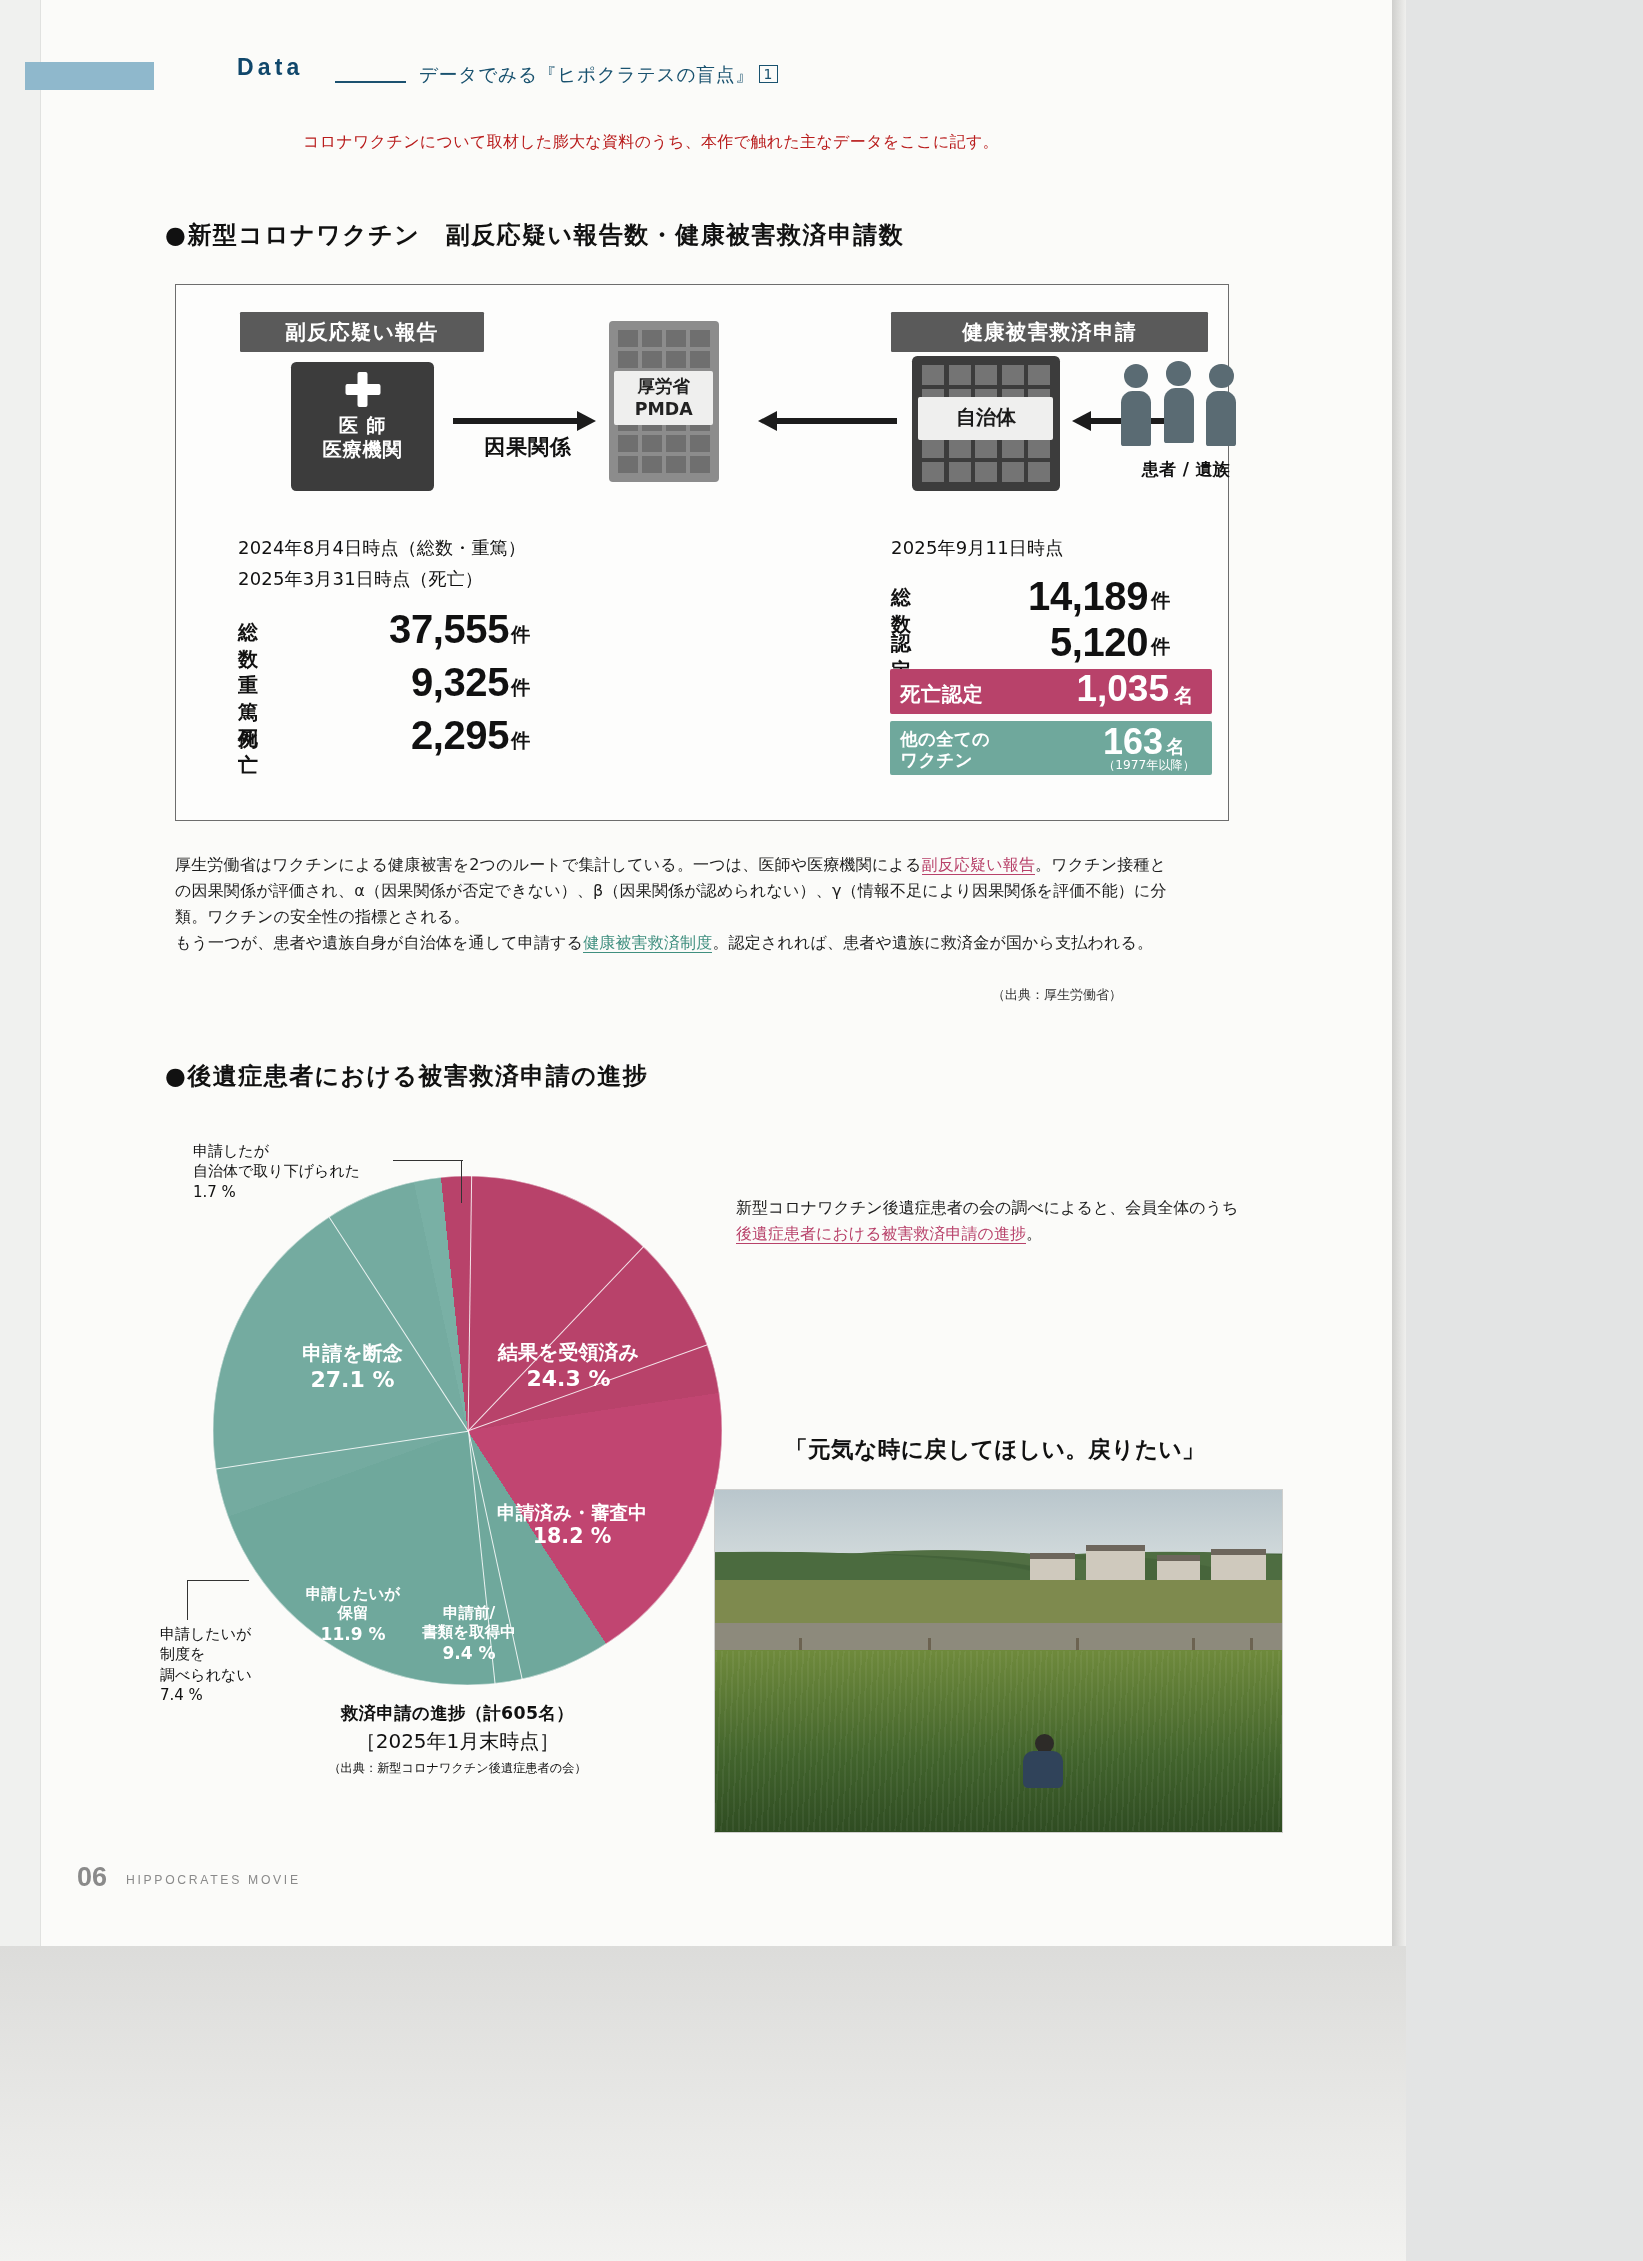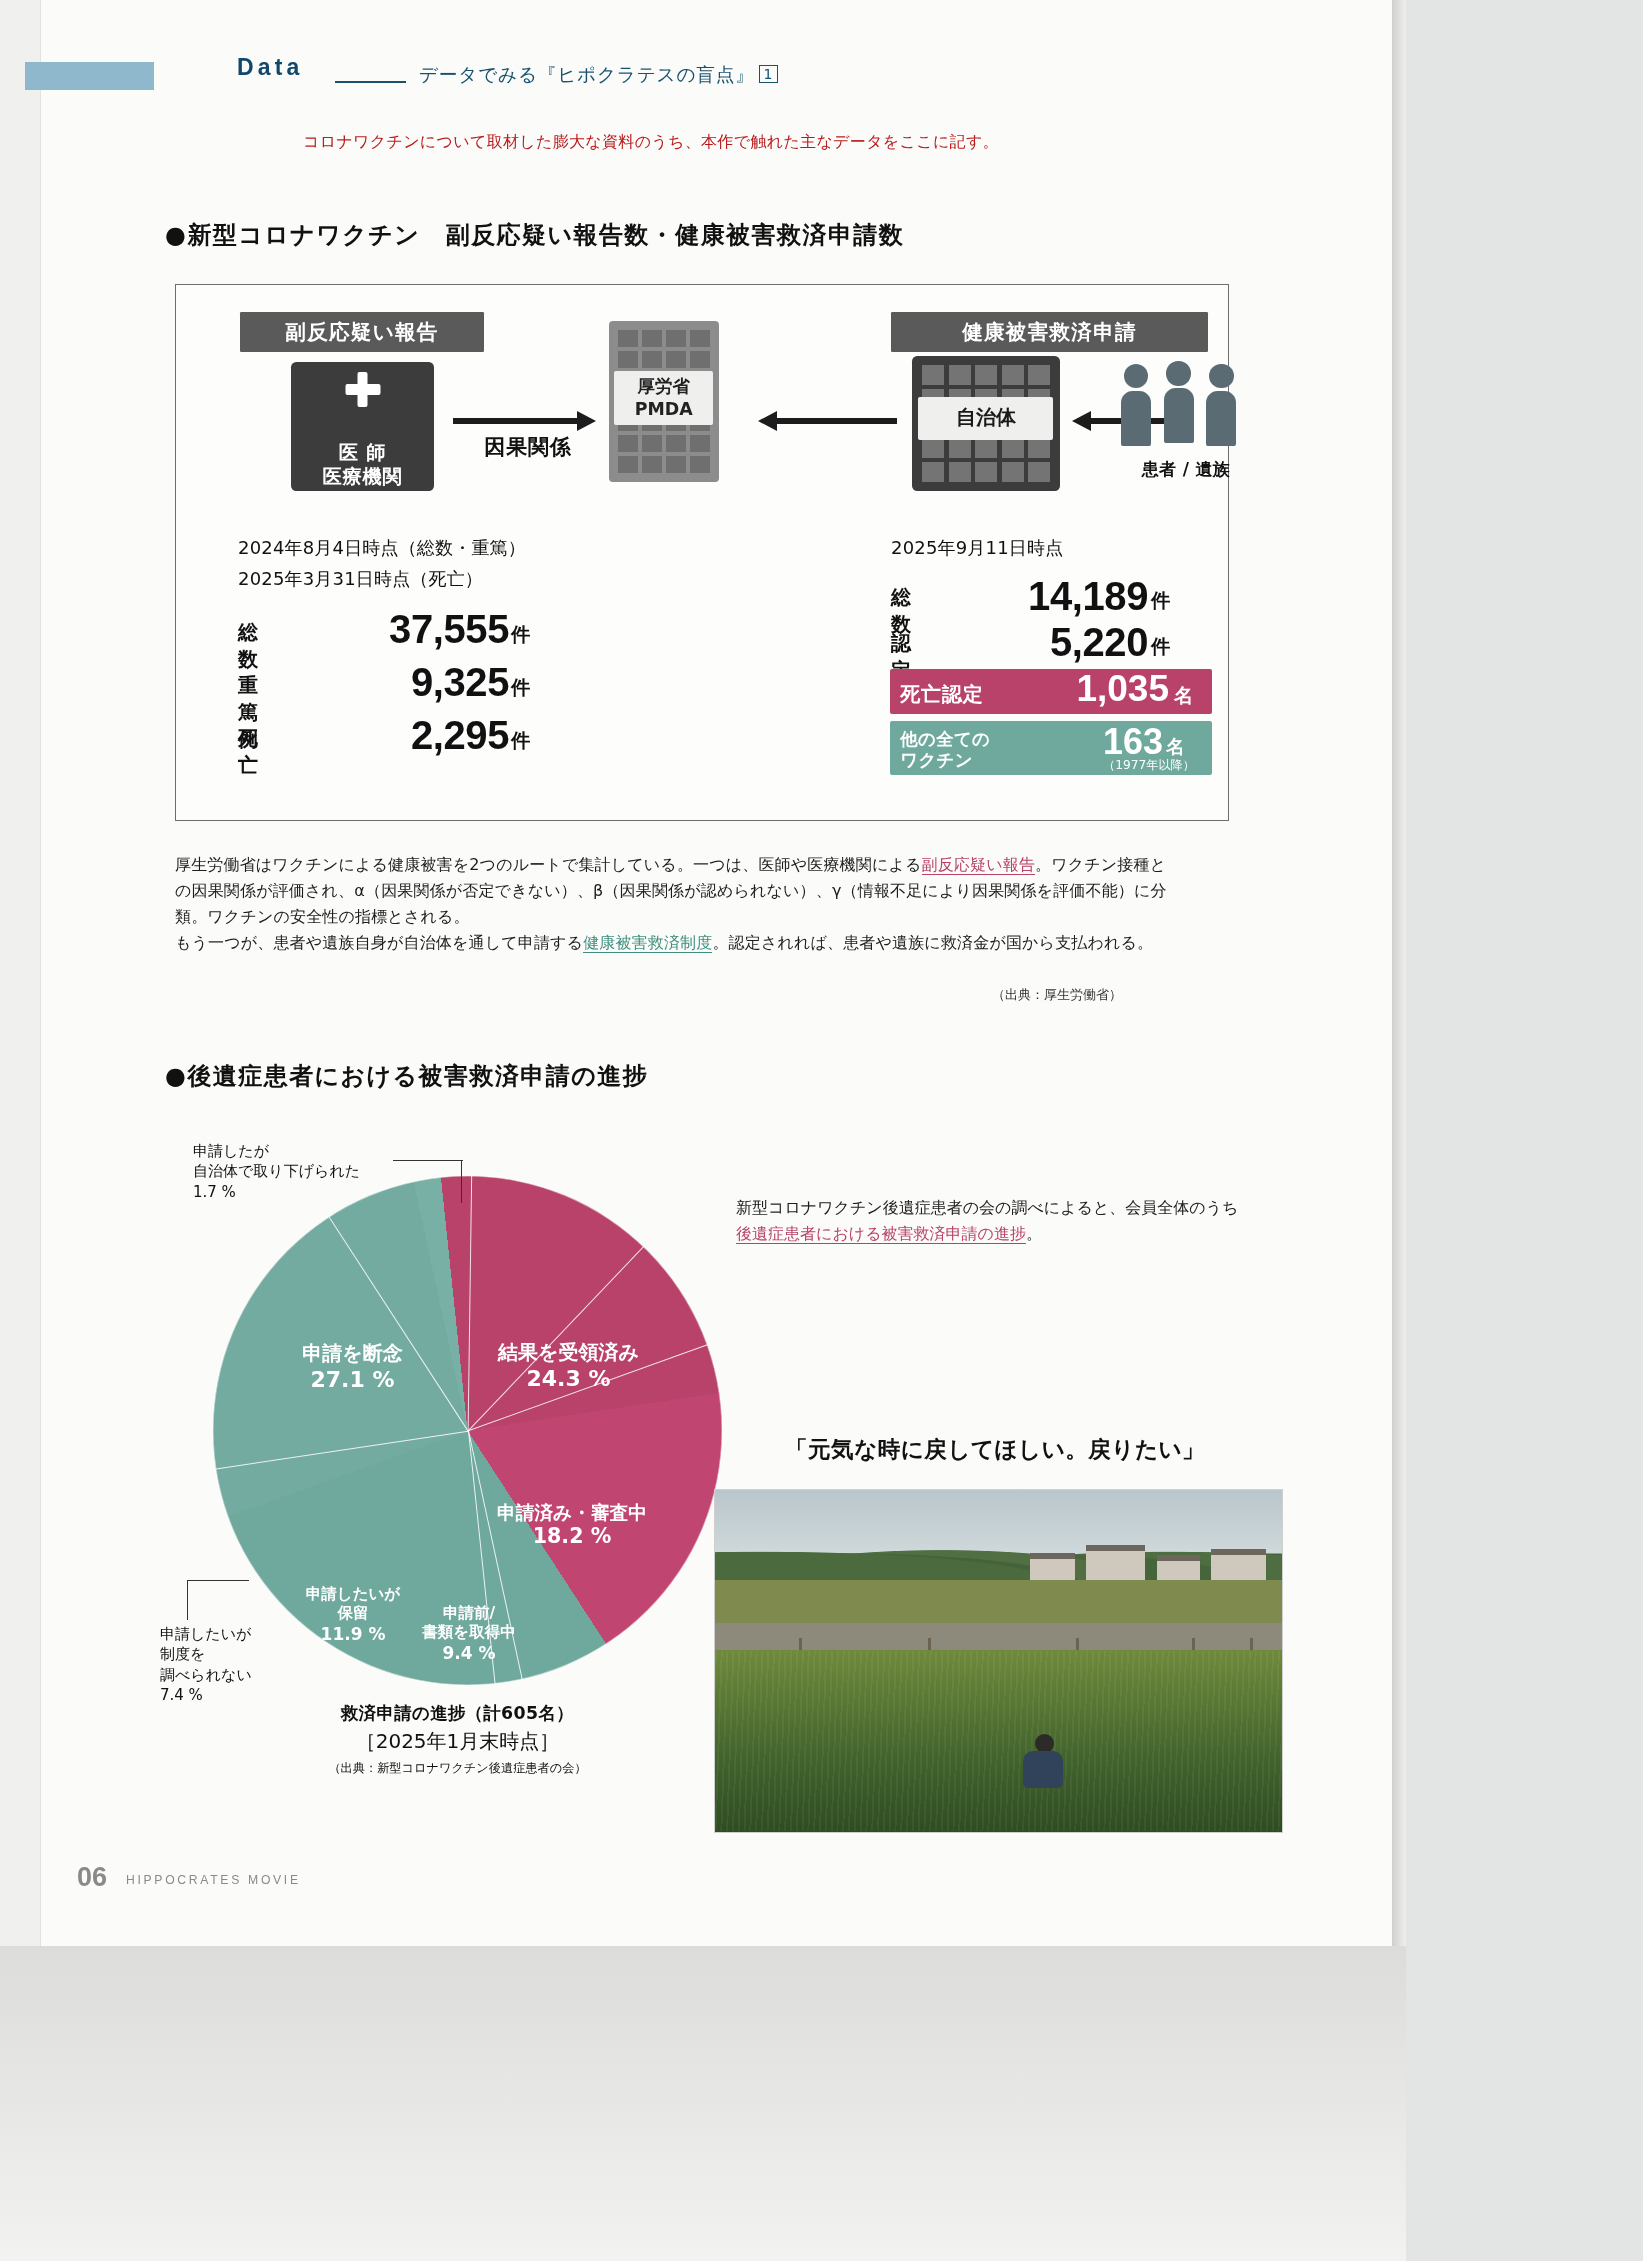--- a/index.html
+++ b/index.html
@@ -92,21 +92,21 @@
     position:absolute;left:50%;top:10.3px;transform:translateX(-50%);
     width:35px;height:35px;
   }
   #dev-doctor .cross:before,#dev-doctor .cross:after{
     content:"";position:absolute;background:#fff;border-radius:1.9px;
   }
   #dev-doctor .cross:before{left:12.2px;top:0;width:10.3px;height:35px;}
   #dev-doctor .cross:after{left:0;top:12.2px;width:35px;height:10.3px;}
   #dev-doctor .txt{
     position:absolute;left:0;top:52px;width:100%;text-align:center;
-    font-size:19.3px;font-weight:bold;line-height:1.25;letter-spacing:.04em;margin-top:27px;
+    font-size:19.3px;font-weight:bold;line-height:1.25;letter-spacing:.04em;
   }
 
   .pmda{
     position:absolute;left:433px;top:36px;width:110px;height:161px;
     background:#8c8c8c;border-radius:3.9px;
   }
   .pmda .dots{
     position:absolute;left:9px;top:9px;width:92px;height:143px;
     display:grid;grid-template-columns:repeat(4,1fr);grid-template-rows:repeat(7,1fr);
     gap:3.9px;
@@ -466,21 +466,21 @@
 
     <div class="asof" id="asof-r1">2025年9月11日時点</div>
 
     <div class="statrow" id="r1">
       <span class="k">総　数</span>
       <span class="v">14,189</span>
       <span class="u">件</span>
     </div>
     <div class="statrow" id="r2">
       <span class="k">認　定</span>
-      <span class="v">5,220</span>
+      <span class="v">5,120</span>
       <span class="u">件</span>
     </div>
 
     <div class="pinkbox">
       <span class="k">死亡認定</span>
       <span class="v">1,035</span>
       <span class="u">名</span>
     </div>
 
     <div class="greenbox">

